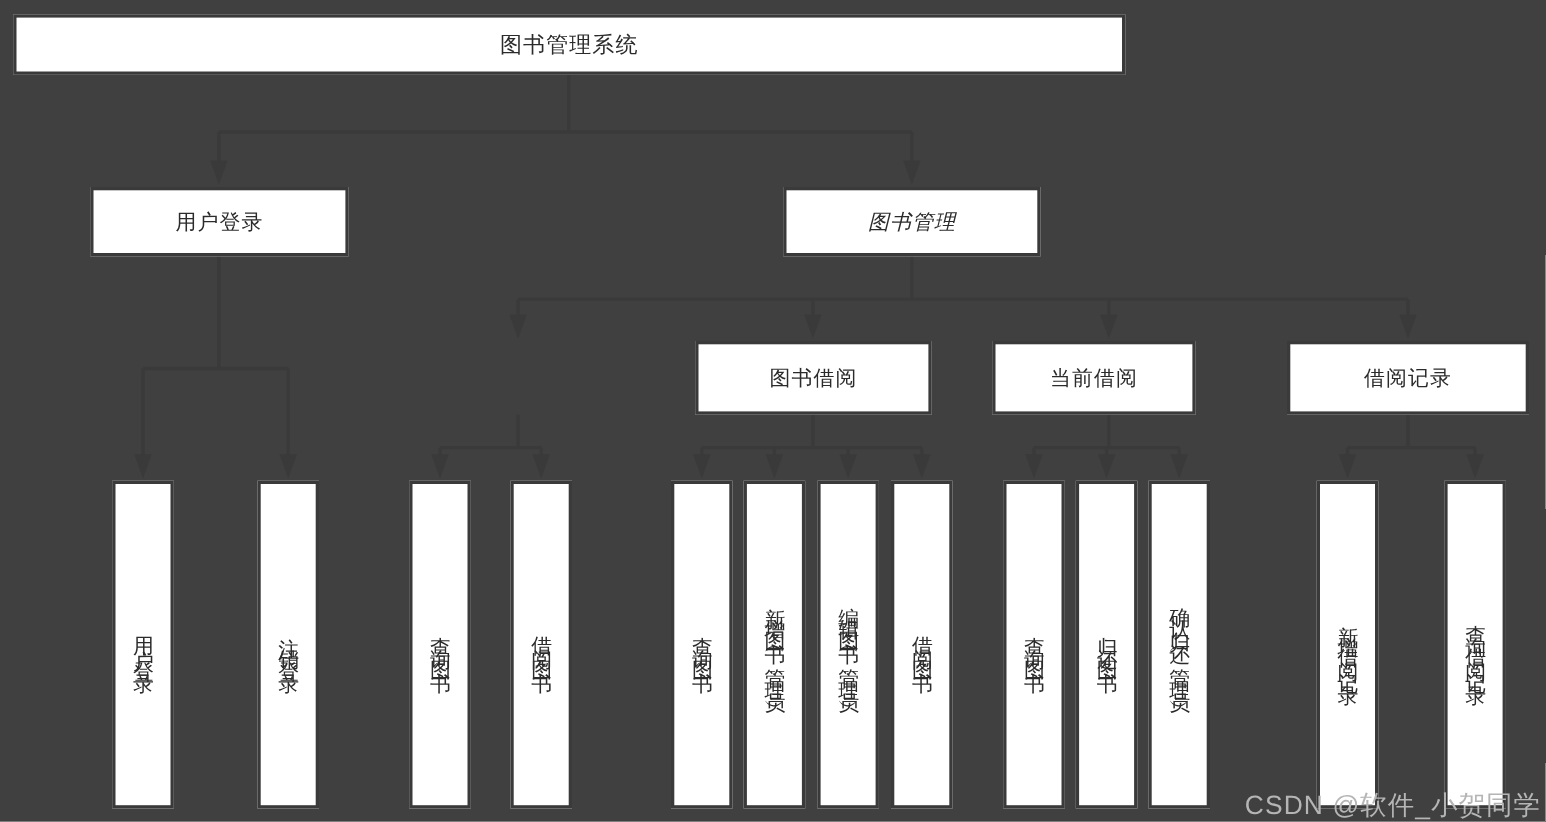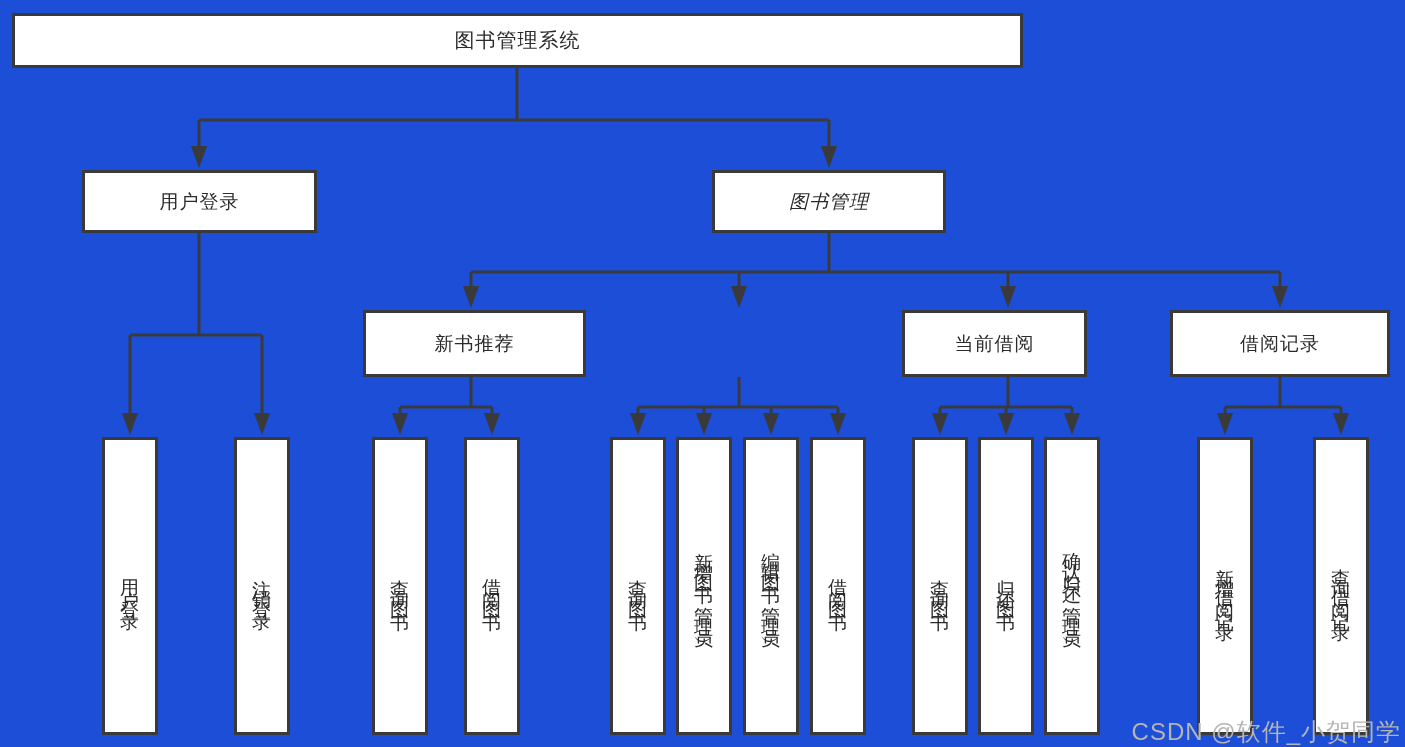--- a/index.html
+++ b/index.html
@@ -1,20 +1,20 @@
 <!DOCTYPE html>
 <html><head>
 <meta charset="utf-8">
 <style>
   html,body{margin:0;padding:0;}
   body{
     width:1405px;height:747px;overflow:hidden;background:#ffffff;
     font-family:"Liberation Sans",sans-serif;
   }
-  .canvas{position:relative;width:1405px;height:747px;background:#1d4ed8;}
+  .canvas{position:relative;width:1405px;height:747px;background:#404040;}
   .wires{position:absolute;left:0;top:0;width:1405px;height:747px;pointer-events:none;}
   .node{
     position:absolute;box-sizing:border-box;
     border:3px solid #3a3a3a;background:#ffffff;
     display:flex;align-items:center;justify-content:center;
     color:#2b2b2b;font-size:19px;letter-spacing:1px;
     white-space:nowrap;
   }
   
   #n-root{left:12px;top:13px;width:1011px;height:55px;font-size:20px;}
@@ -120,22 +120,22 @@
     <span>图书管理系统</span>
   </div>
 
   <div class="node" id="n-userlogin">
     <span>用户登录</span>
   </div>
   <div class="node" id="n-bookmgmt">
     <span>图书管理</span>
   </div>
 
-  <div class="node" id="n-newbook">
-    <span>新书推荐</span>
+  <div class="node" id="n-borrowing">
+    <span>图书借阅</span>
   </div>
   <div class="node" id="n-current">
     <span>当前借阅</span>
   </div>
   <div class="node" id="n-records">
     <span>借阅记录</span>
   </div>
 
   <div class="node leaf" id="l-g1a">
     <span class="vtxt">用户登录</span>

